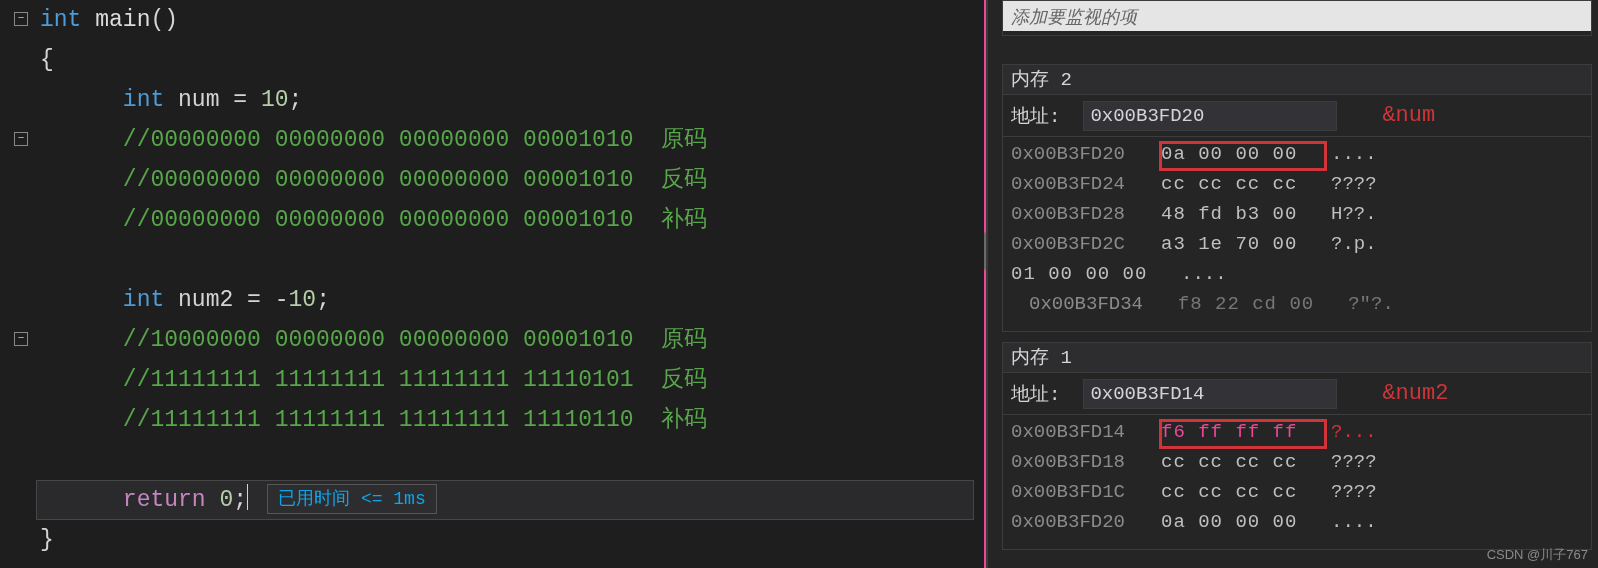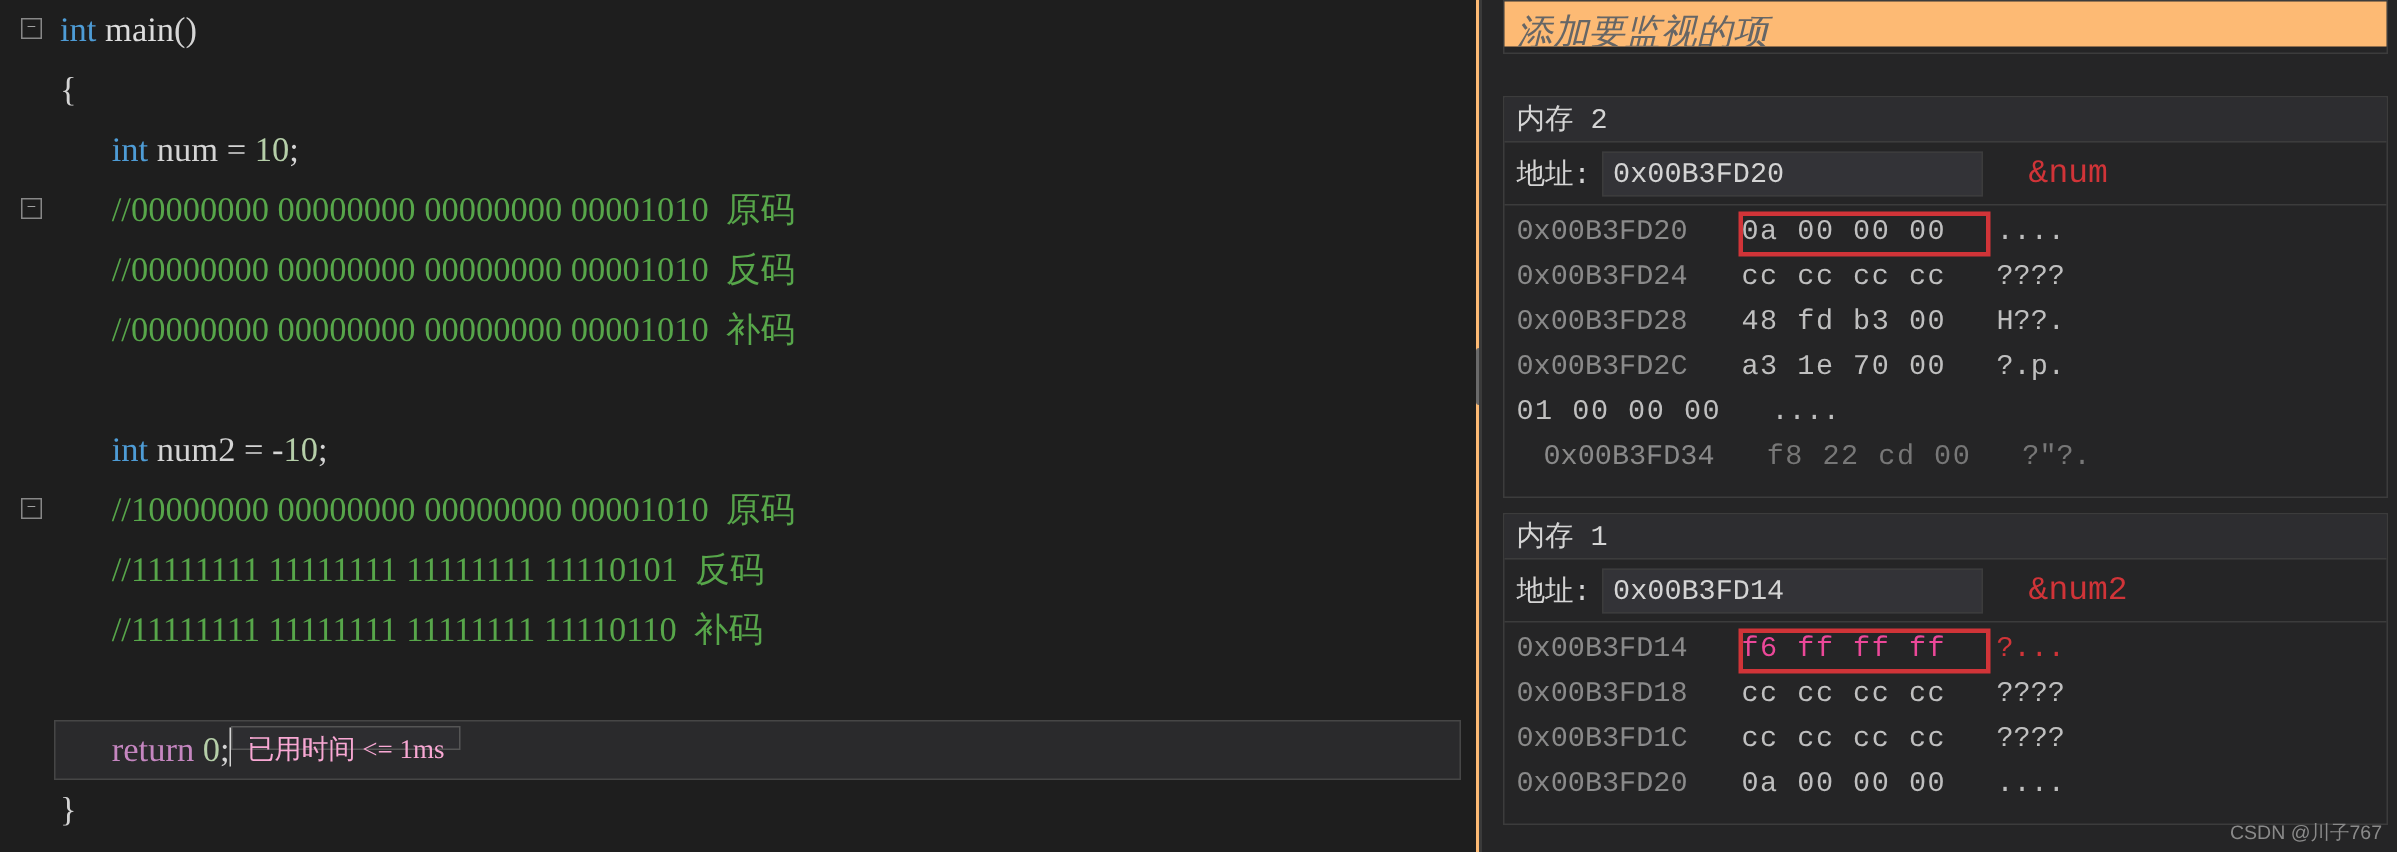--- a/index.html
+++ b/index.html
@@ -12,22 +12,21 @@
     overflow: hidden;
     position: relative;
   }
   .main { display: flex; height: 100%; }
 
   
   .editor {
     flex: 0 0 986px;
     position: relative;
     background: #1e1e1e;
-    border-right: 2px solid #fdba74;
-    font-family: Liberation Serif, serif;
+    border-right: 2px solid #ec4899;
   }
   .gutter {
     position: absolute; left: 0; top: 0; width: 36px; height: 100%;
     background: #1e1e1e;
   }
   .fold-box {
     position: absolute; left: 14px;
     width: 14px; height: 14px;
     border: 1px solid #888; background: #1e1e1e;
     font-size: 11px; line-height: 11px; text-align: center;
@@ -46,25 +45,25 @@
   .tok-num    { color: #b5cea8; }
   .tok-neg    { color: #d4d4d4; }
   .tok-comment{ color: #57a64a; }
   .tok-return { color: #c586c0; }
   .tok-ident  { color: #d4d4d4; }
 
   .inline-perf {
     display: inline-block;
     background: #2d2d30;
     border: 1px solid #555;
-    color: #f9a8d4;
+    color: #0ea5e9;
     font-size: 18px;
     padding: 0 10px;
-    margin-left: 0;
-    height: 16px; line-height: 28px;
+    margin-left: 19px;
+    height: 30px; line-height: 28px;
     vertical-align: 2px;
   }
   .cursor {
     display: inline-block; width: 1px; height: 26px;
     background: #d4d4d4; vertical-align: -4px;
   }
   .hl-line {
     position: absolute; left: 36px; right: 10px;
     height: 40px; background: #2a2a2c;
     border: 1px solid #464646;
@@ -87,37 +86,38 @@
   .panel {
     position: absolute; left: 14px; right: 6px;
     border: 1px solid #3c3c3c;
     background: #252526;
   }
   .panel-watch-cut {
     top: 0; height: 36px;
     border-bottom: 1px solid #3c3c3c;
   }
   .panel-title {
-    font-size: 24px; color: #cccccc;
+    font-size: 18px; color: #cccccc;
     padding: 4px 8px;
-    background: #fdba74;
+    background: #e5e5e5;
   }
   .panel-mem2 { top: 64px; height: 268px; }
   .panel-mem1 { top: 342px; height: 208px; }
 
   .panel-header {
     height: 30px; line-height: 30px;
     padding: 0 8px; font-size: 19px; color: #d4d4d4;
     border-bottom: 1px solid #3c3c3c;
     background: #2d2d30;
   }
   .addr-row {
     display: flex; align-items: center;
     height: 42px; padding: 0 8px;
     border-bottom: 1px solid #3c3c3c;
+    gap: 15px;
   }
   .addr-label { color: #d4d4d4; font-size: 19px; margin-right: 8px; }
   .addr-input {
     flex: 0 0 240px; height: 30px;
     background: #333337; border: 1px solid #3c3c3c;
     color: #d4d4d4; font-family: inherit; font-size: 19px;
     padding: 0 6px;
   }
   .ann-red {
     color: #d13438; font-size: 22px; margin-left: 30px;

